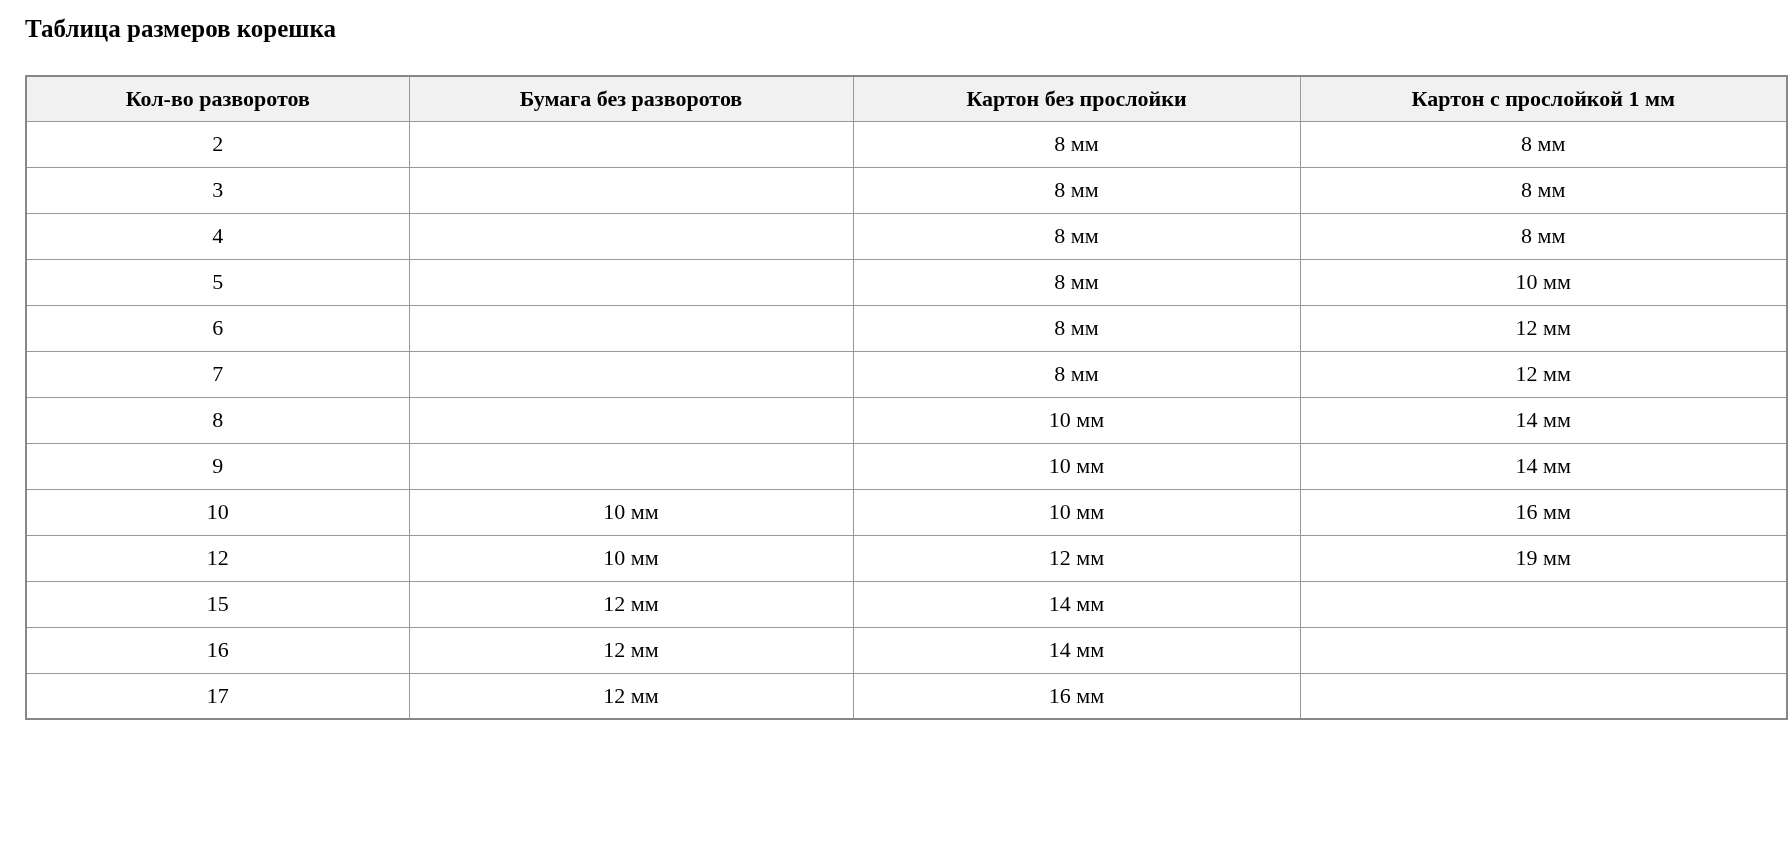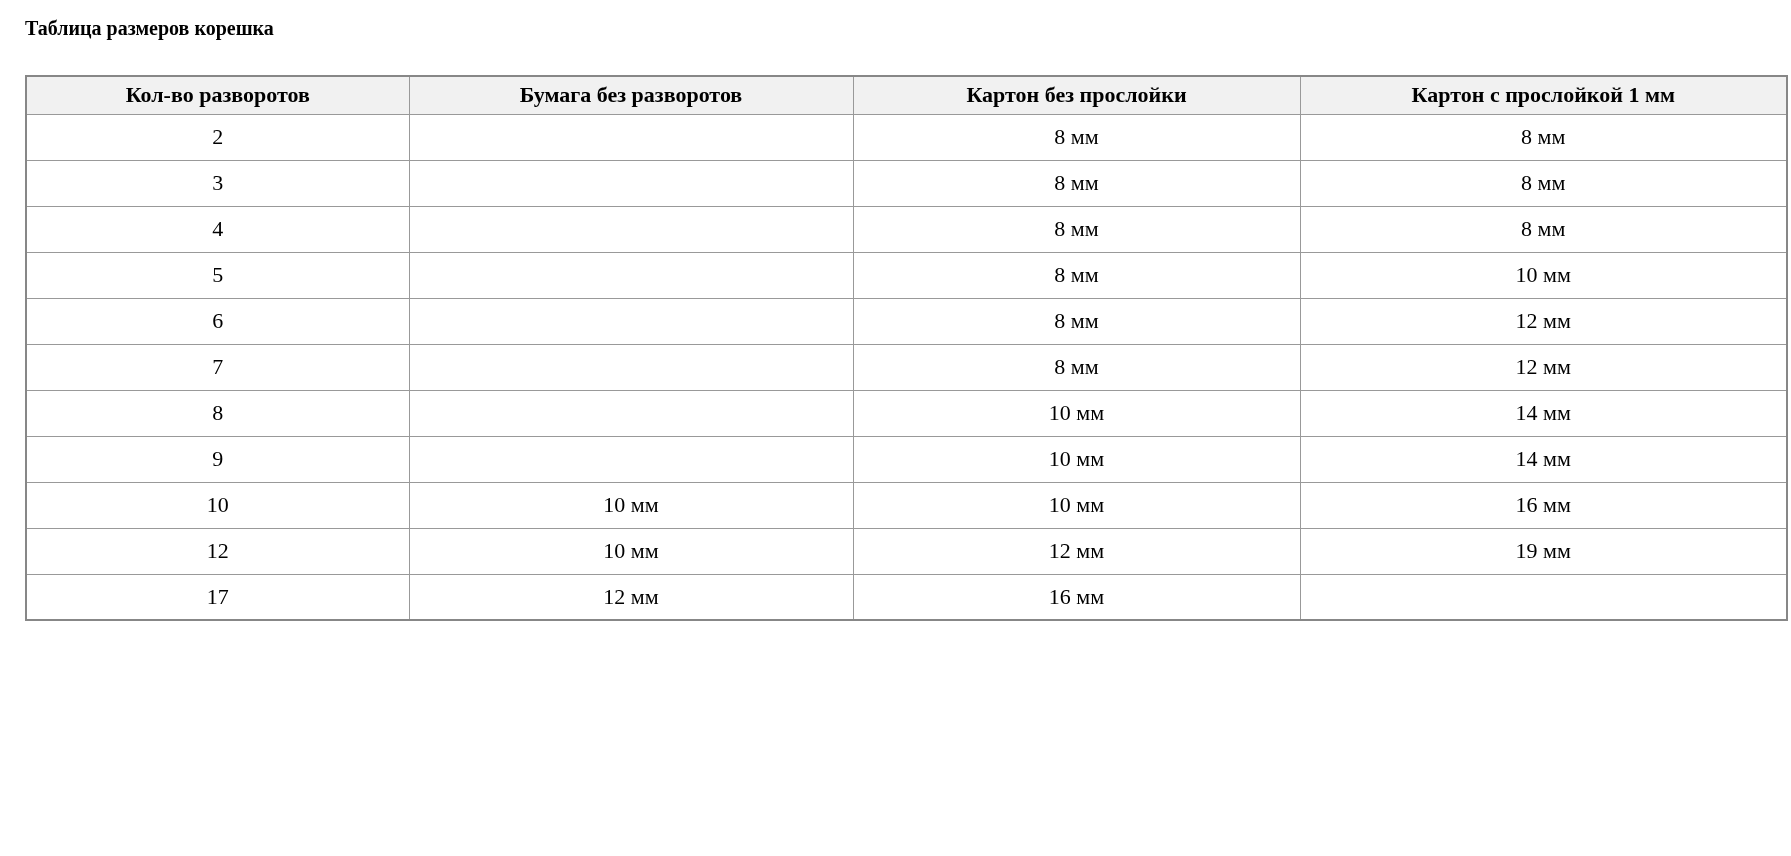--- a/index.html
+++ b/index.html
@@ -20,21 +20,21 @@
     height: 856px;
     overflow: hidden;
     font-family: "Liberation Serif", "DejaVu Serif", serif;
     color: var(--text);
   }
   .page {
     padding: 14px 0 0 25px;
   }
   .page-title {
     margin: 0;
-    font-size: 20px;
+    font-size: 25px;
     line-height: 29px;
     font-weight: bold;
     color: var(--text);
   }
   table.size-table {
     margin-top: 32px;
     width: 1761px;
     border-collapse: collapse;
     table-layout: fixed;
     border: 2px solid var(--border-outer);
@@ -49,21 +49,21 @@
     text-align: center;
     vertical-align: middle;
     font-size: 22px;
     padding: 0 6px;
     overflow: hidden;
     white-space: nowrap;
   }
   table.size-table th {
     background: var(--header-bg);
     font-weight: bold;
-    height: 38px;
+    height: 45px;
     margin-left: 29px;
   }
   table.size-table td {
     height: 46px;
     font-weight: normal;
   }
 </style>
 </head>
 <body>
 
@@ -140,20 +140,32 @@
           <td>10 мм</td>
           <td>16 мм</td>
         </tr>
         <tr>
           <td>12</td>
           <td>10 мм</td>
           <td>12 мм</td>
           <td>19 мм</td>
         </tr>
         <tr>
+          <td>15</td>
+          <td>12 мм</td>
+          <td>14 мм</td>
+          <td></td>
+        </tr>
+        <tr>
+          <td>16</td>
+          <td>12 мм</td>
+          <td>14 мм</td>
+          <td></td>
+        </tr>
+        <tr>
           <td>17</td>
           <td>12 мм</td>
           <td>16 мм</td>
           <td></td>
         </tr>
       </tbody>
   </table>
 </div>
 
 </body></html>

